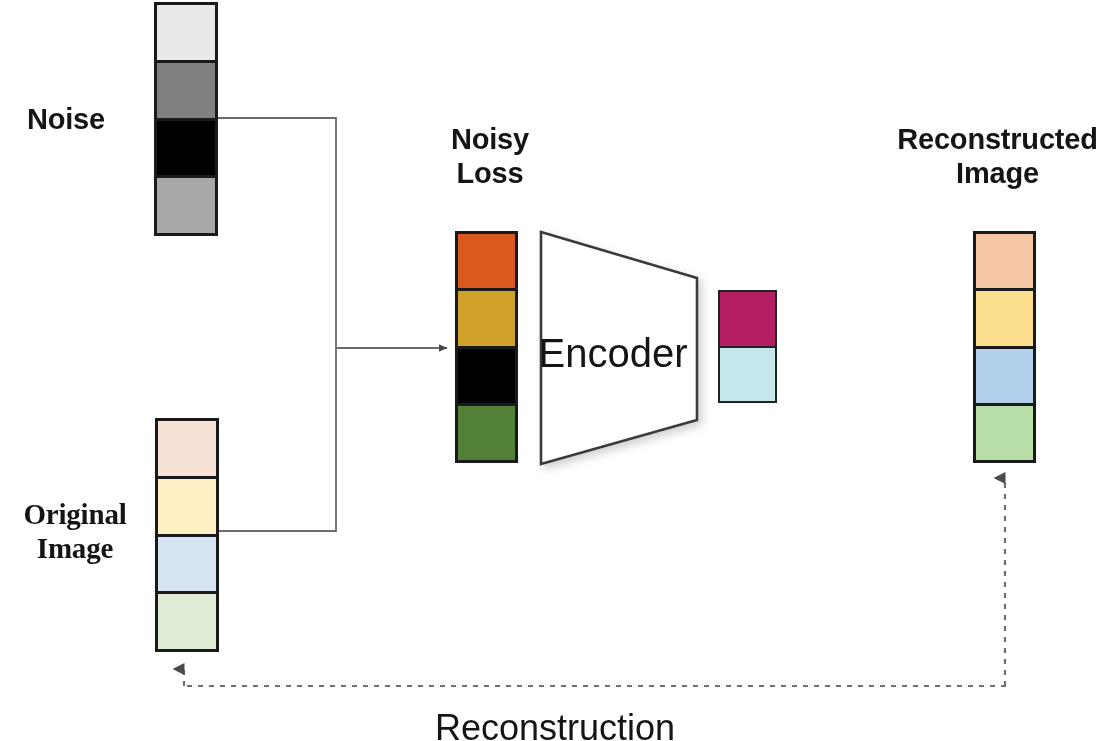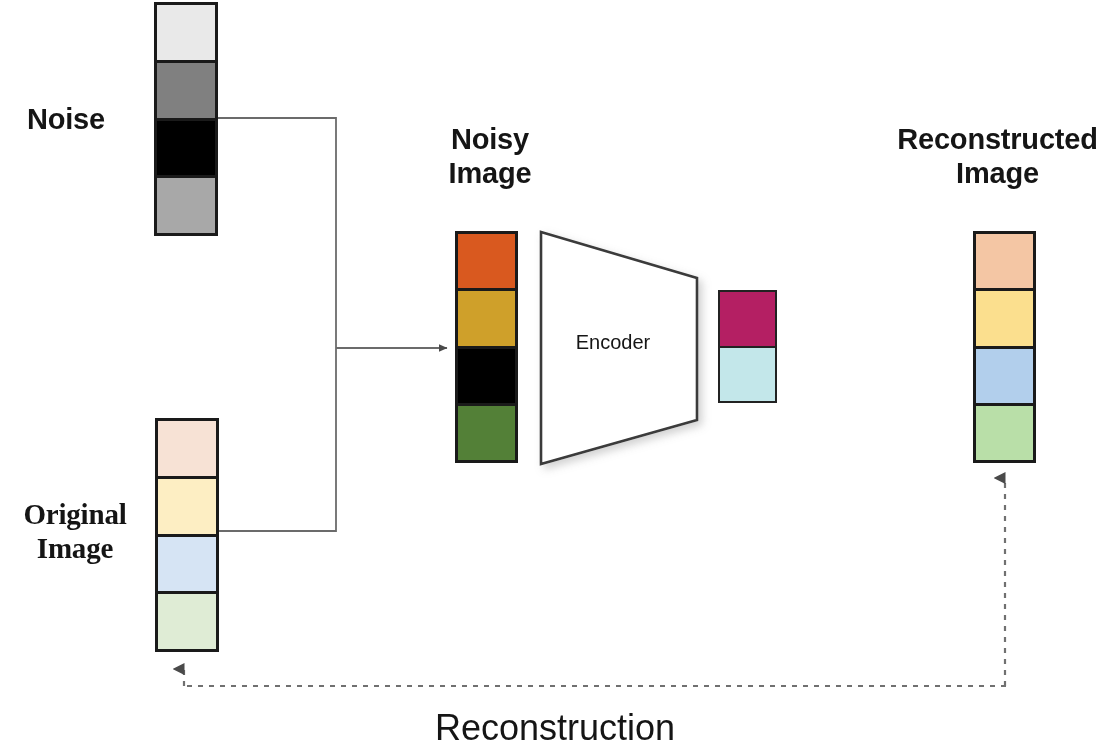--- a/index.html
+++ b/index.html
@@ -60,21 +60,21 @@
 
   
   .trapwrap {
     position: absolute;
   }
   .trapwrap svg { display: block; overflow: visible; }
   .trap-label {
     position: absolute;
     width: 100%;
     text-align: center;
-    font-size: 20px;
+    font-size: 40px;
     color: #151515;
     font-family: "Liberation Sans", sans-serif;
   }
 
   
   #wires {
     position: absolute;
     left: 0; top: 0;
     width: 1105px;
     height: 741px;
@@ -152,20 +152,20 @@
     <div class="trap-label" style="top:103px; left:-6px;">Encoder</div>
   </div>
 
 
   <div class="label bold" style="left:13px; top:103px;margin-left:14px;">Noise</div>
 
   <div class="label bold center" style="left:0px; top:498px; width:150px;font-family:Liberation Serif, serif;">Original
 Image</div>
 
   <div class="label bold center" style="left:420px; top:123px; width:140px;">Noisy
-Image</div>
+Loss</div>
 
   <div class="label bold center" style="left:890px; top:123px; width:215px;">Reconstructed
 Image</div>
 
   <div class="label plain center" style="left:400px; top:707px; width:310px;">Reconstruction Loss</div>
 
 </div>
 
 </body></html>

